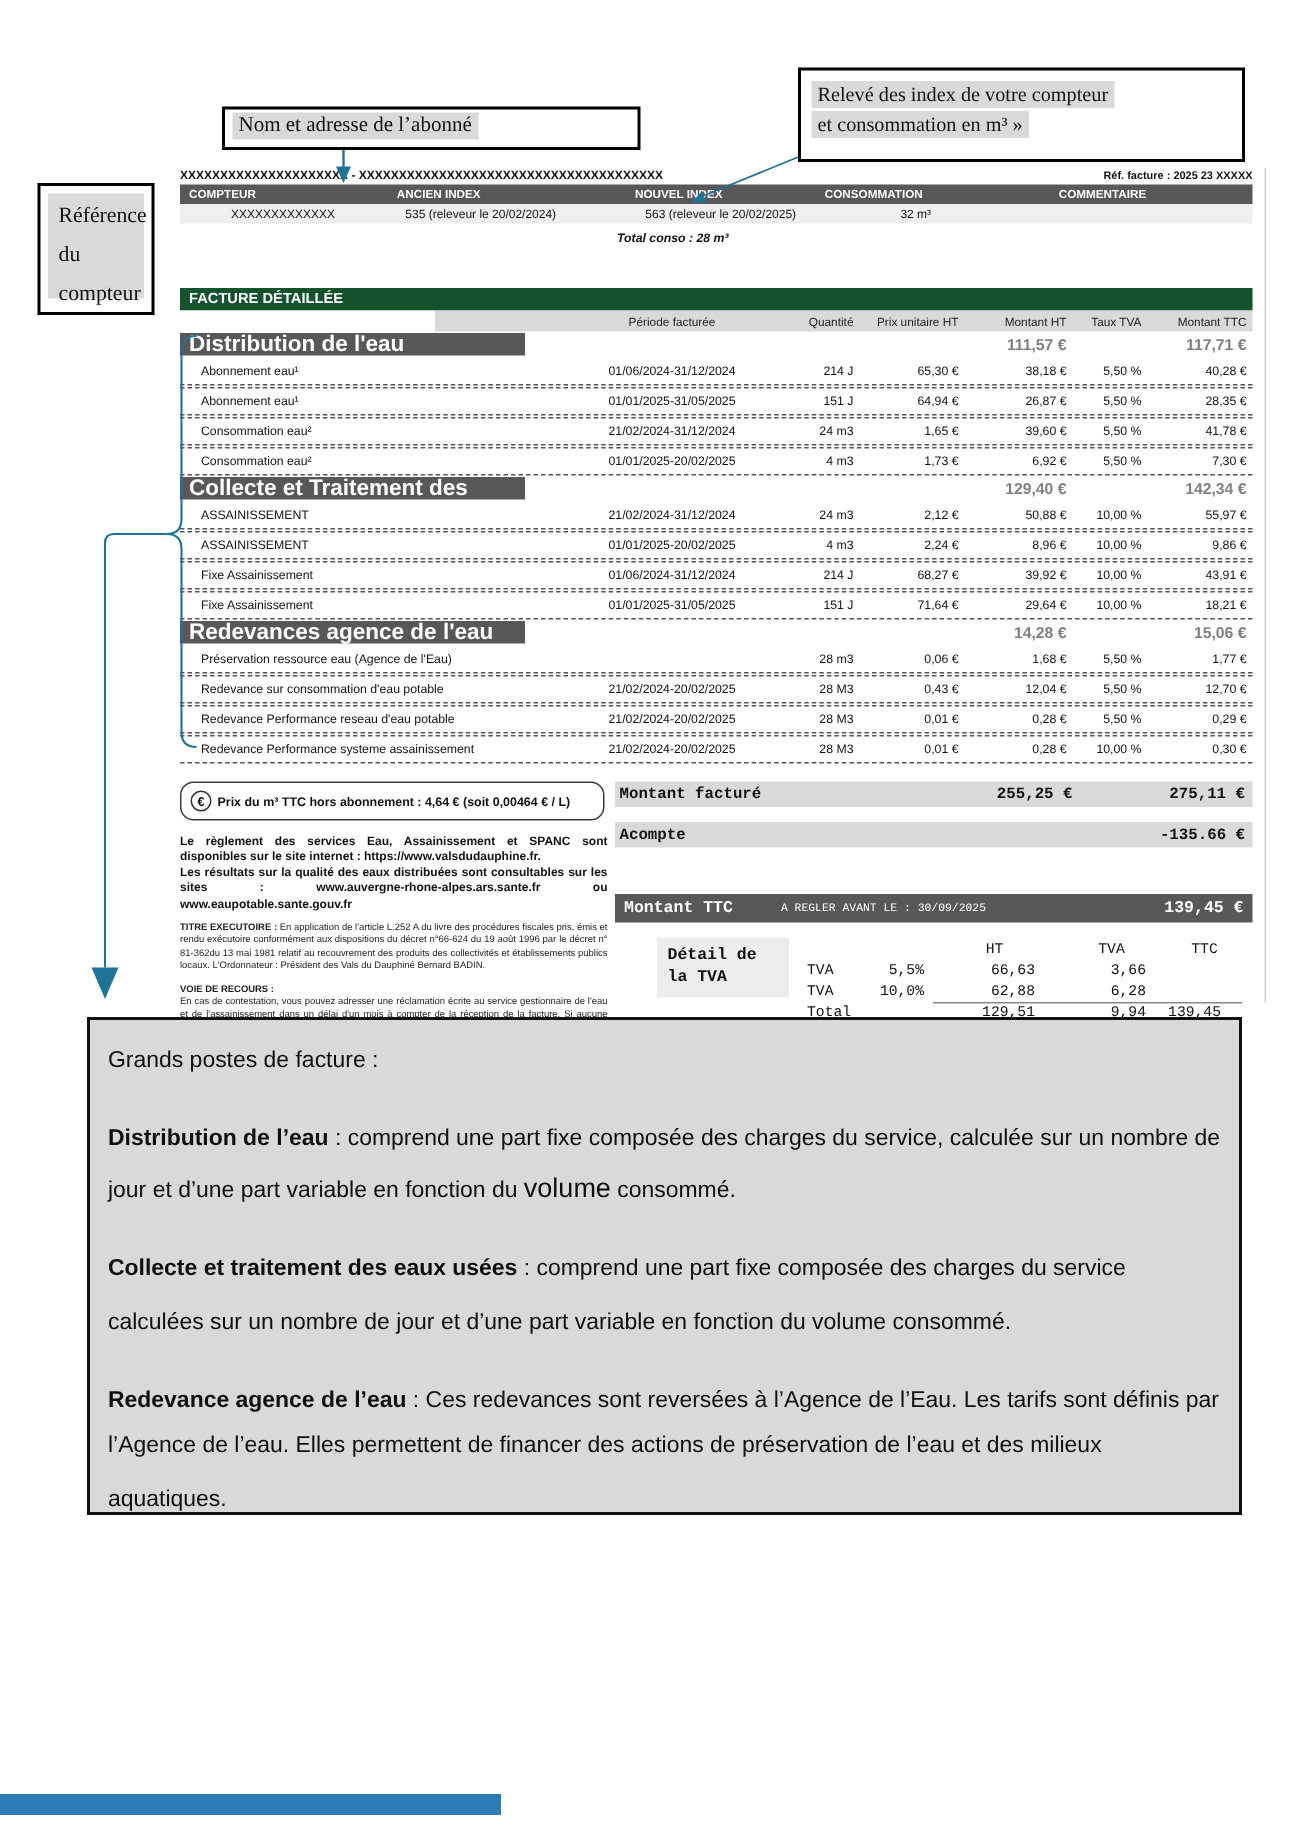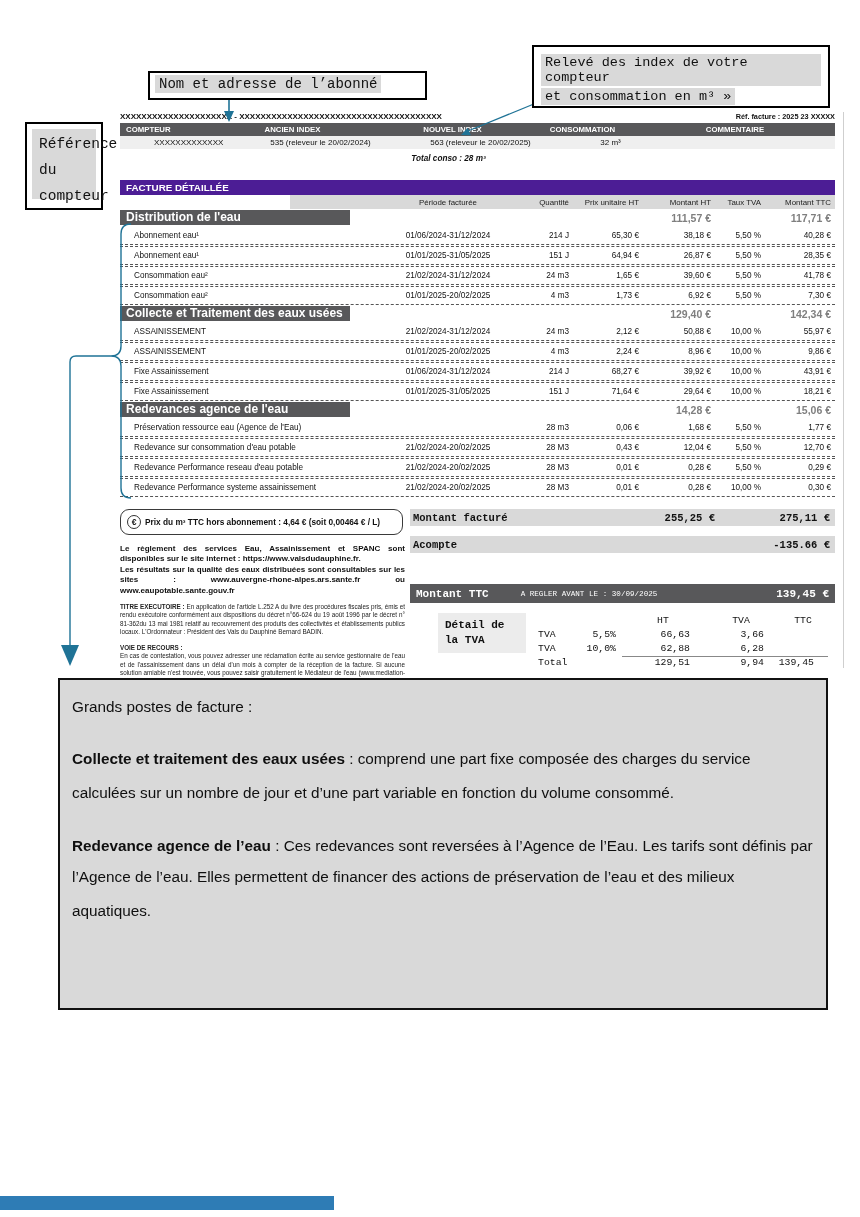--- a/index.html
+++ b/index.html
@@ -1,21 +1,21 @@
 <!DOCTYPE html>
 <html><head>
 <meta charset="utf-8">
 <style>
   html,body{margin:0;padding:0;}
   body{width:860px;height:1217px;position:relative;background:#fff;
        font-family:"Liberation Sans",sans-serif;color:#111;overflow:hidden;}
 
   
   .callout{position:absolute;background:#fff;border:2px solid #000;box-sizing:border-box;
-           font-family:Liberation Mono, monospace;z-index:6;}
+           font-family:Liberation Serif, serif;z-index:6;}
   .hl{background:#d9d9d9;padding:1px 4px;display:inline-block;}
   #callout-reading{left:532px;top:45px;width:298px;height:63px;padding:5px 7px;font-size:13.5px;}
   #callout-reading .hl{margin-top:2px;}
   #callout-name{left:148px;top:71px;width:279px;height:29px;padding:2px 5px;font-size:14px;}
   #callout-ref{left:25px;top:122px;width:78px;height:88px;padding:0;}
   #callout-ref .inner{background:#d9d9d9;margin:5px;padding:2px 7px;font-size:14.5px;line-height:1.8;height:66px;}
 
   
   #annot-svg{position:absolute;left:0;top:0;z-index:5;pointer-events:none;}
 
@@ -23,30 +23,30 @@
   #bill{position:absolute;left:120px;top:109px;width:715px;font-size:8.2px;z-index:2;}
   .topline{display:flex;justify-content:space-between;align-items:flex-end;height:12px;margin-bottom:2px;}
   .masked{font-weight:bold;font-size:8px;}
   .ref{font-size:7.3px;font-weight:bold;}
   .mgrid{display:grid;grid-template-columns:90px 165px 155px 105px 1fr;align-items:center;}
   .mhead{background:#58585a;color:#fff;font-weight:bold;height:13px;font-size:7.8px;}
   .mrow{background:#efefef;height:13px;font-size:8px;padding-left:28px;}
   .mgrid div{text-align:center;}
   .mgrid div:first-child{text-align:left;padding-left:6px;}
   .totconso{text-align:center;padding-right:58px;font-weight:bold;font-size:8.2px;margin-top:5px;height:12px;font-style:italic;}
-  .fdbar{margin-top:14px;height:15px;line-height:15px;background:#4c1d95;color:#fff;
+  .fdbar{margin-top:26px;height:15px;line-height:15px;background:#14532d;color:#fff;
          font-weight:bold;font-size:9.8px;padding-left:6px;}
   .grid7{display:grid;grid-template-columns:265px 130px 58px 70px 72px 50px 70px;align-items:center;}
   .chead{height:14px;font-size:7.9px;color:#222;
          background:linear-gradient(to right,#fff 170px,#d9d9d9 170px);}
   .chead div{text-align:right;padding-right:4px;}
   .chead .cp{text-align:center;}
   .srow{height:17px;}
   .sbar{grid-column:1/2;width:230px;box-sizing:border-box;background:#58585a;color:#fff;
-        font-weight:bold;font-size:12px;height:15px;line-height:15px;padding-left:6px;}
+        font-weight:bold;font-size:15px;height:15px;line-height:15px;padding-left:6px;}
   .stot{color:#7f7f7f;font-weight:bold;font-size:10.5px;text-align:right;padding-right:4px;}
   .stot.h{grid-column:5/6;} .stot.t{grid-column:7/8;}
   .drow{height:19px;box-sizing:border-box;border-bottom:1px dashed #555;}
   .drow + .drow{border-top:1px dashed #555;margin-top:1px;}
   .drow div{text-align:right;padding-right:4px;}
   .drow .cl{text-align:left;padding-left:14px;}
   .drow .cp{text-align:center;}
 
   
   .bottom{display:flex;margin-top:12px;}
@@ -354,17 +354,18 @@
             <span class="num">139,45</span>
           </div>
         </div>
       </div>
     </div>
   </div>
 </div>
 
 <div id="explainer">
   <p>Grands postes de facture :</p>
+  <p><span class="term">Distribution de l’eau</span><span> : comprend une part fixe composée des charges du service, calculée sur un nombre de jour et d’une part variable en fonction du </span><span class="big">volume</span><span> consommé.</span></p>
   <p><span class="term">Collecte et traitement des eaux usées</span><span> : comprend une part fixe composée des charges du service calculées sur un nombre de jour et d’une part variable en fonction du volume consommé.</span><span class="big"></span><span></span></p>
   <p><span class="term">Redevance agence de l’eau</span><span> : Ces redevances sont reversées à l’Agence de l’Eau. Les tarifs sont définis par l’Agence de l’eau. Elles permettent de financer des actions de préservation de l’eau et des milieux aquatiques.</span><span class="big"></span><span></span></p>
 </div>
 
 <div id="bottom-bar"></div>
 
 </body></html>

